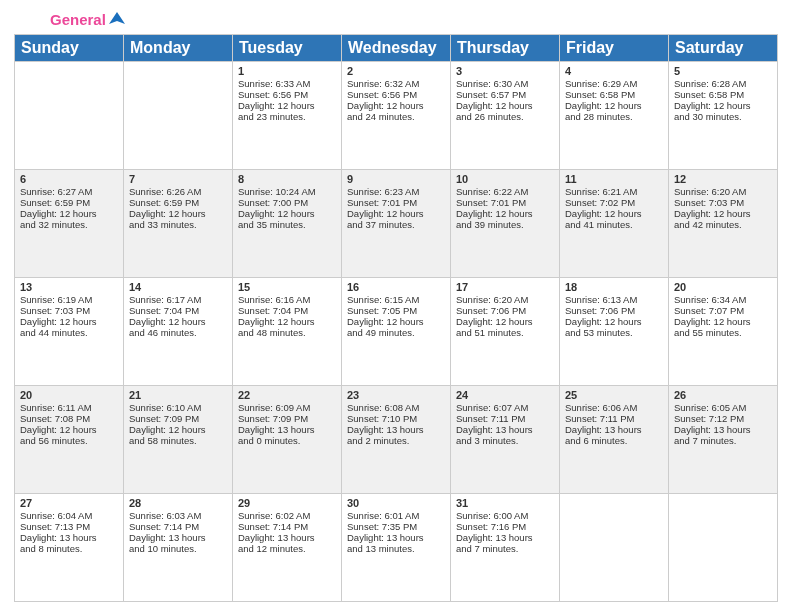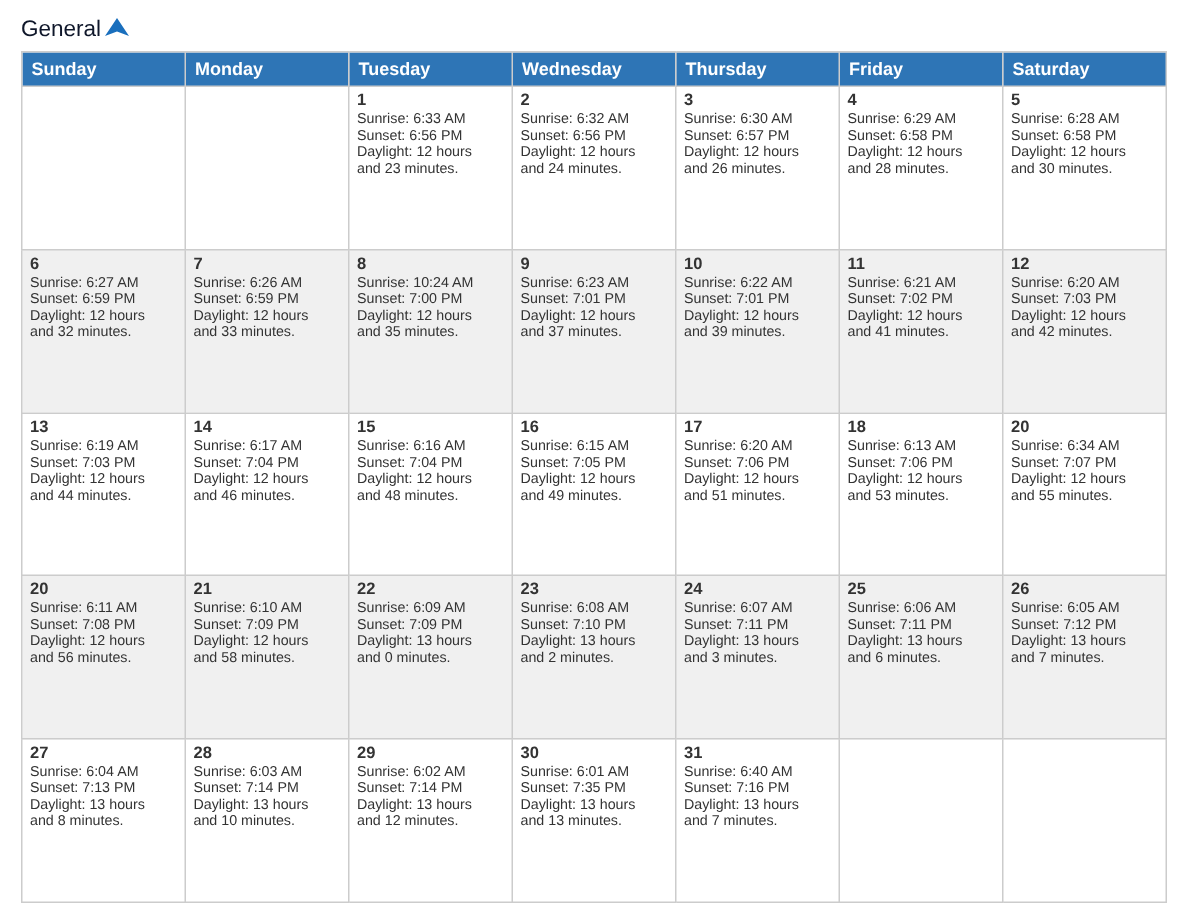--- a/index.html
+++ b/index.html
@@ -45,21 +45,21 @@
       color: #444;
     }
     .calendar-table {
       width: 100%;
       border-collapse: collapse;
       flex: 1;
     }
     .calendar-table th {
       background: #2e75b6;
       color: #fff;
-      font-size: 12px;
+      font-size: 16px;
       font-weight: bold;
       text-align: left;
       padding: 4px 6px;
       border: 1px solid #ccc;
     }
     .calendar-table td {
       border: 1px solid #ccc;
       vertical-align: top;
       padding: 3px 5px;
       font-size: 9.5px;
@@ -80,21 +80,21 @@
       background: #fff;
     }
   </style>
 </head>
 <body>
 
 <div class="page">
   <div class="header">
     <div class="logo">
       <div class="logo-row">
-        <span style="font-weight:normal;color:#0f172a;font-size:15px;">General</span>
+        <span style="font-weight:bold;color:#ec4899;font-size:15px;margin-left:36px;">General</span>
         <svg width="18" height="18" viewBox="0 0 18 18" style="margin-left:2px;">
           <polygon points="9,2 17,14 9,11 1,14" fill="#1a6fbd"></polygon>
         </svg>
       </div>
       <span style="color:#1a6fbd;font-weight:bold;font-size:15px;"></span>
     </div>
     <div class="title-area">
       <div class="month-title"></div>
       <div class="subtitle"></div>
     </div>
@@ -328,21 +328,21 @@
           </td>
           <td>
             <span class="day-num">30</span>
             <div>Sunrise: 6:01 AM</div>
             <div>Sunset: 7:35 PM</div>
             <div>Daylight: 13 hours</div>
             <div>and 13 minutes.</div>
           </td>
           <td>
             <span class="day-num">31</span>
-            <div>Sunrise: 6:40 AM</div>
+            <div>Sunrise: 6:00 AM</div>
             <div>Sunset: 7:16 PM</div>
             <div>Daylight: 13 hours</div>
             <div>and 7 minutes.</div>
           </td>
           <td></td>
           <td></td>
         </tr>
       </tbody>
   </table>
 </div>

